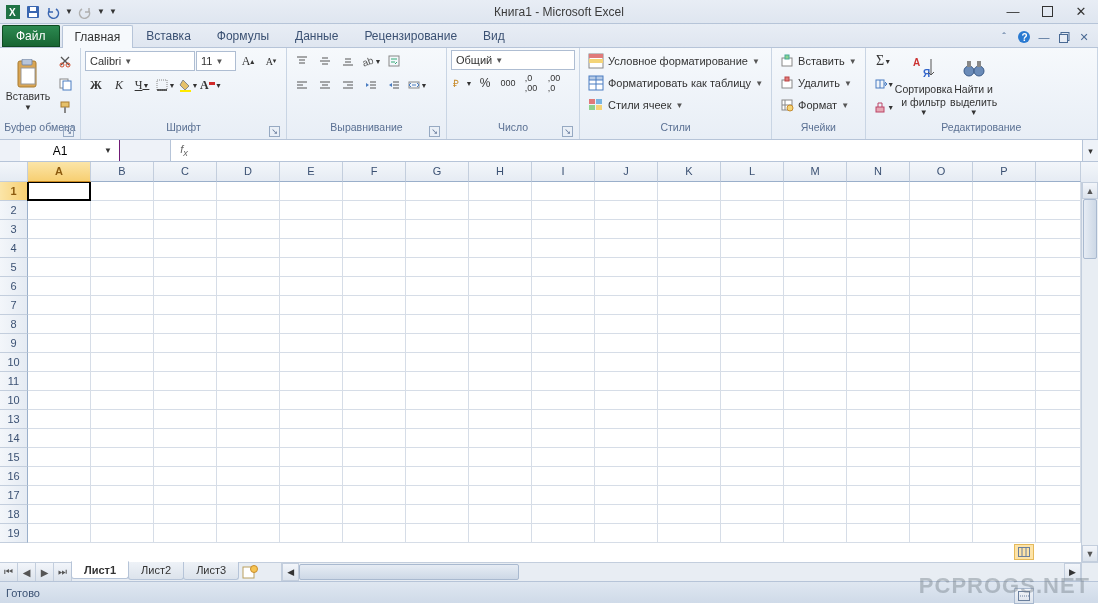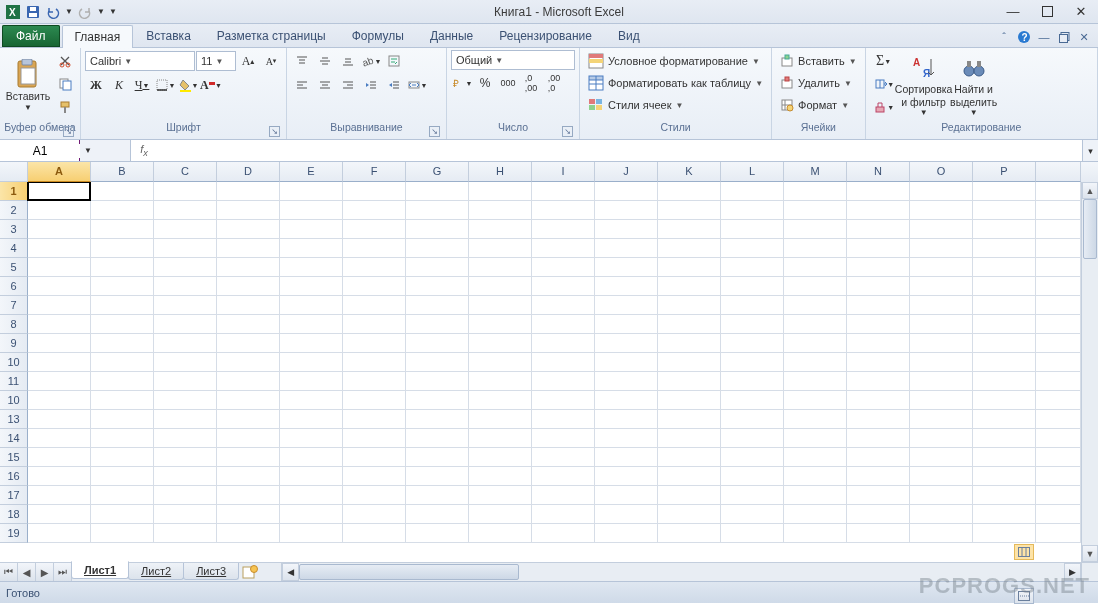--- a/index.html
+++ b/index.html
@@ -29,21 +29,21 @@
 .btn-lg .icon-box{ width:32px; height:32px; display:flex; align-items:center; justify-content:center; font-size:22px;}
 .stack { display:flex; flex-direction:column; gap:1px;}
 .row { display:flex; gap:1px; align-items:center;}
 .smbtn { width:22px; height:22px; display:flex; align-items:center; justify-content:center; cursor:pointer; border-radius:2px; font-size:12px;}
 .dd { display:flex; align-items:center; height:20px; border:1px solid #aebdd2; background:#fff; font-size:11px; padding:0 2px 0 4px; cursor:pointer;}
 .dd .car{ font-size:8px; color:#555; padding-left:3px;}
 .medbtn{ display:flex; align-items:center; gap:4px; height:22px; padding:0 4px; cursor:pointer; border-radius:2px; font-size:11px; white-space:nowrap;}
 .medbtn .car{ font-size:8px; color:#555;}
 
 .fbar{ height:22px; border-bottom:1px solid #b6c4d8; display:flex; align-items:stretch; background:#eef2f8;}
-.namebox{ width:80px; border-right:1px solid #701a75; display:flex; align-items:center; background:#fff;}
+.namebox{ width:100px; border-right:1px solid #701a75; display:flex; align-items:center; background:#fff;margin-left:20px;}
 .namebox input{ border:none; width:80px; padding:0 6px; font-size:12px; text-align:center; outline:none;}
 .namebox .car{ font-size:8px; padding:0 4px; cursor:pointer;}
 .fx-area{ display:flex; align-items:center; flex:1; background:#fff; border-left:1px solid #b6c4d8;}
 .fx-btns{ display:flex; gap:2px; padding:0 4px; color:#888;}
 .fx-btns span{ width:18px; text-align:center; cursor:pointer; font-style:italic;}
 .fx-input{ flex:1; border:none; outline:none; padding:0 4px; font-size:12px;}
 .fbar .exp{ width:16px; border-left:1px solid #b6c4d8; display:flex; align-items:center; justify-content:center; cursor:pointer; font-size:9px;}
 
 .gridwrap{ position:relative; height:400px; overflow:hidden; display:flex; flex-direction:column;}
 .colhdr{ display:flex; height:20px; background:linear-gradient(#f3f6fa,#e5ebf3);}
@@ -59,21 +59,21 @@
 .cell{ flex:0 0 63px; border-right:1px solid #d6dde7; border-bottom:1px solid #d6dde7;}
 .active-cell{ position:absolute; border:2px solid #000; pointer-events:none;}
 .vscroll{ width:17px; background:#e8edf3; border-left:1px solid #c3cedd; display:flex; flex-direction:column;}
 .vscroll .ar{ height:17px; display:flex; align-items:center; justify-content:center; font-size:9px; color:#555; background:linear-gradient(#f2f5fa,#dce3ec); border:1px solid #c3cedd; cursor:pointer;}
 .vscroll .track{ flex:1; position:relative;}
 .vscroll .thumb{ position:absolute; left:1px; right:1px; top:0; height:60px; background:linear-gradient(90deg,#e6ecf4,#cdd8e6); border:1px solid #a9b9cf; border-radius:2px;}
 
 .hsrow{ height:19px; display:flex; background:#e8edf3; border-top:1px solid #c3cedd;}
 .sheet-nav{ display:flex;}
 .sheet-nav span{ width:18px; display:flex; align-items:center; justify-content:center; border-right:1px solid #c3cedd; cursor:pointer; font-size:10px; color:#555; background:linear-gradient(#f2f5fa,#dce3ec);}
-.sheet-tabs{ display:flex; align-items:flex-end;text-decoration:underline;}
+.sheet-tabs{ display:flex; }
 .stab{ padding:2px 12px; font-size:11px; background:linear-gradient(#eef2f7,#dce3ec); border:1px solid #b6c4d8; border-top:none; margin-left:-1px; cursor:pointer; border-radius:0 0 3px 3px; position:relative; top:-1px;}
 .stab.active{ background:#fff; font-weight:bold; border-top:1px solid #fff; top:-2px;}
 .newsheet{ width:22px; display:flex; align-items:center; justify-content:center; cursor:pointer; font-size:12px; color:#c88c2c;}
 .hscroll{ flex:1; display:flex; margin-left:20px; border-left:1px solid #c3cedd;}
 .hscroll .ar{ width:17px; display:flex; align-items:center; justify-content:center; font-size:9px; background:linear-gradient(#f2f5fa,#dce3ec); border:1px solid #c3cedd; cursor:pointer;}
 .hscroll .track{ flex:1; position:relative; background:#e8edf3;}
 .hscroll .thumb{ position:absolute; top:1px; bottom:1px; left:0; width:220px; background:linear-gradient(#e6ecf4,#cdd8e6); border:1px solid #a9b9cf; border-radius:2px;}
 
 .status{ height:22px; background:linear-gradient(#dfe7f1,#cfdae8); border-top:1px solid #b6c4d8; display:flex; align-items:center; padding:0 6px; font-size:11px; color:#3b5173;}
 .status .right{ margin-left:auto; display:flex; align-items:center; gap:6px;flex-direction:column;}
@@ -130,21 +130,20 @@
       </span>
     <span>✕</span>
   </div>
 </div>
 
 <div class="tabrow">
   <div class="file-tab">Файл</div>
   <div id="rtabs" style="display: flex;">
       <div class="rtab active">Главная</div>
       <div class="rtab">Вставка</div>
-      <div class="rtab">Разметка страницы</div>
       <div class="rtab">Формулы</div>
       <div class="rtab">Данные</div>
       <div class="rtab">Рецензирование</div>
       <div class="rtab">Вид</div>
     </div>
   <div class="tab-right">
     <span>ˆ</span>
     <span>
         <svg width="14" height="14">
           <circle cx="7" cy="7" r="6" fill="#2a7ad1"></circle>

